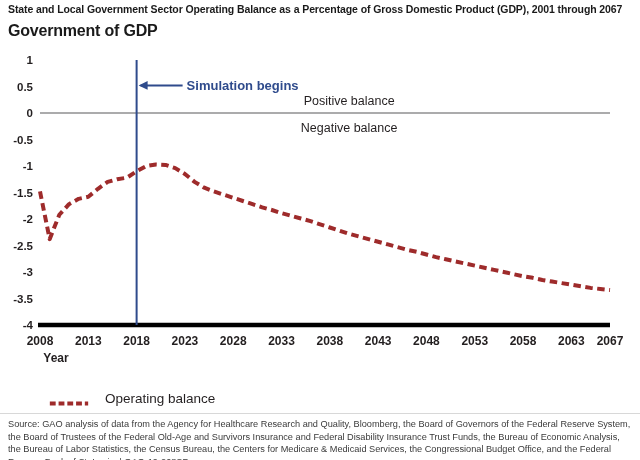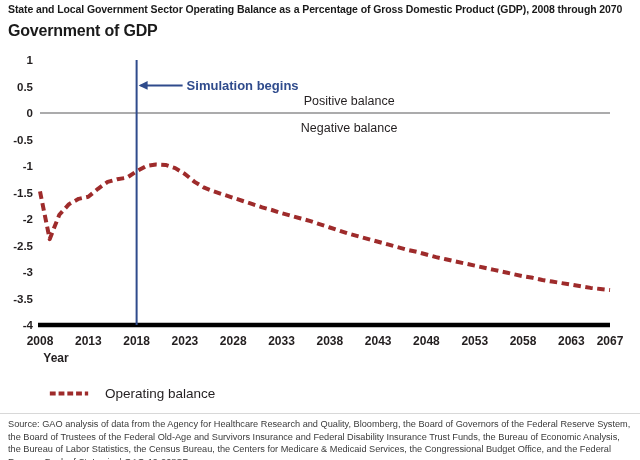--- a/index.html
+++ b/index.html
@@ -51,21 +51,21 @@
   svg.chart {
     display: block;
   }
   .legend {
     position: absolute;
     left: 0px;
     top: 380px;
     width: 640px;
     height: 26px;
     display: flex;
-    align-items: center;
+    align-items: flex-end;
   }
   .legend-swatch {
     margin-left: 46px;
     width: 46px;
     height: 5px;
     display: block;
   }
   .legend-label {
     margin-left: 13px;
     font-size: 13.5px;
@@ -117,21 +117,21 @@
     font-size: 12px;
     font-weight: bold;
     fill: #231f20;
   }
 </style>
 </head>
 <body>
 
 <div id="figure">
 
-  <div class="fig-title">State and Local Government Sector Operating Balance as a Percentage of Gross Domestic Product (GDP), 2008 through 2070</div>
+  <div class="fig-title">State and Local Government Sector Operating Balance as a Percentage of Gross Domestic Product (GDP), 2001 through 2067</div>
 
   <div class="axis-title-y">Government of GDP</div>
 
   <div class="plot-wrap">
     <svg class="chart" id="chart-svg" width="640" height="330" viewBox="0 0 640 330">
         <text x="33" y="20" text-anchor="end" class="tick-label">1</text>
         <text x="33" y="46.5" text-anchor="end" class="tick-label">0.5</text>
         <text x="33" y="73" text-anchor="end" class="tick-label">0</text>
         <text x="33" y="99.5" text-anchor="end" class="tick-label">-0.5</text>
         <text x="33" y="126" text-anchor="end" class="tick-label">-1</text>

